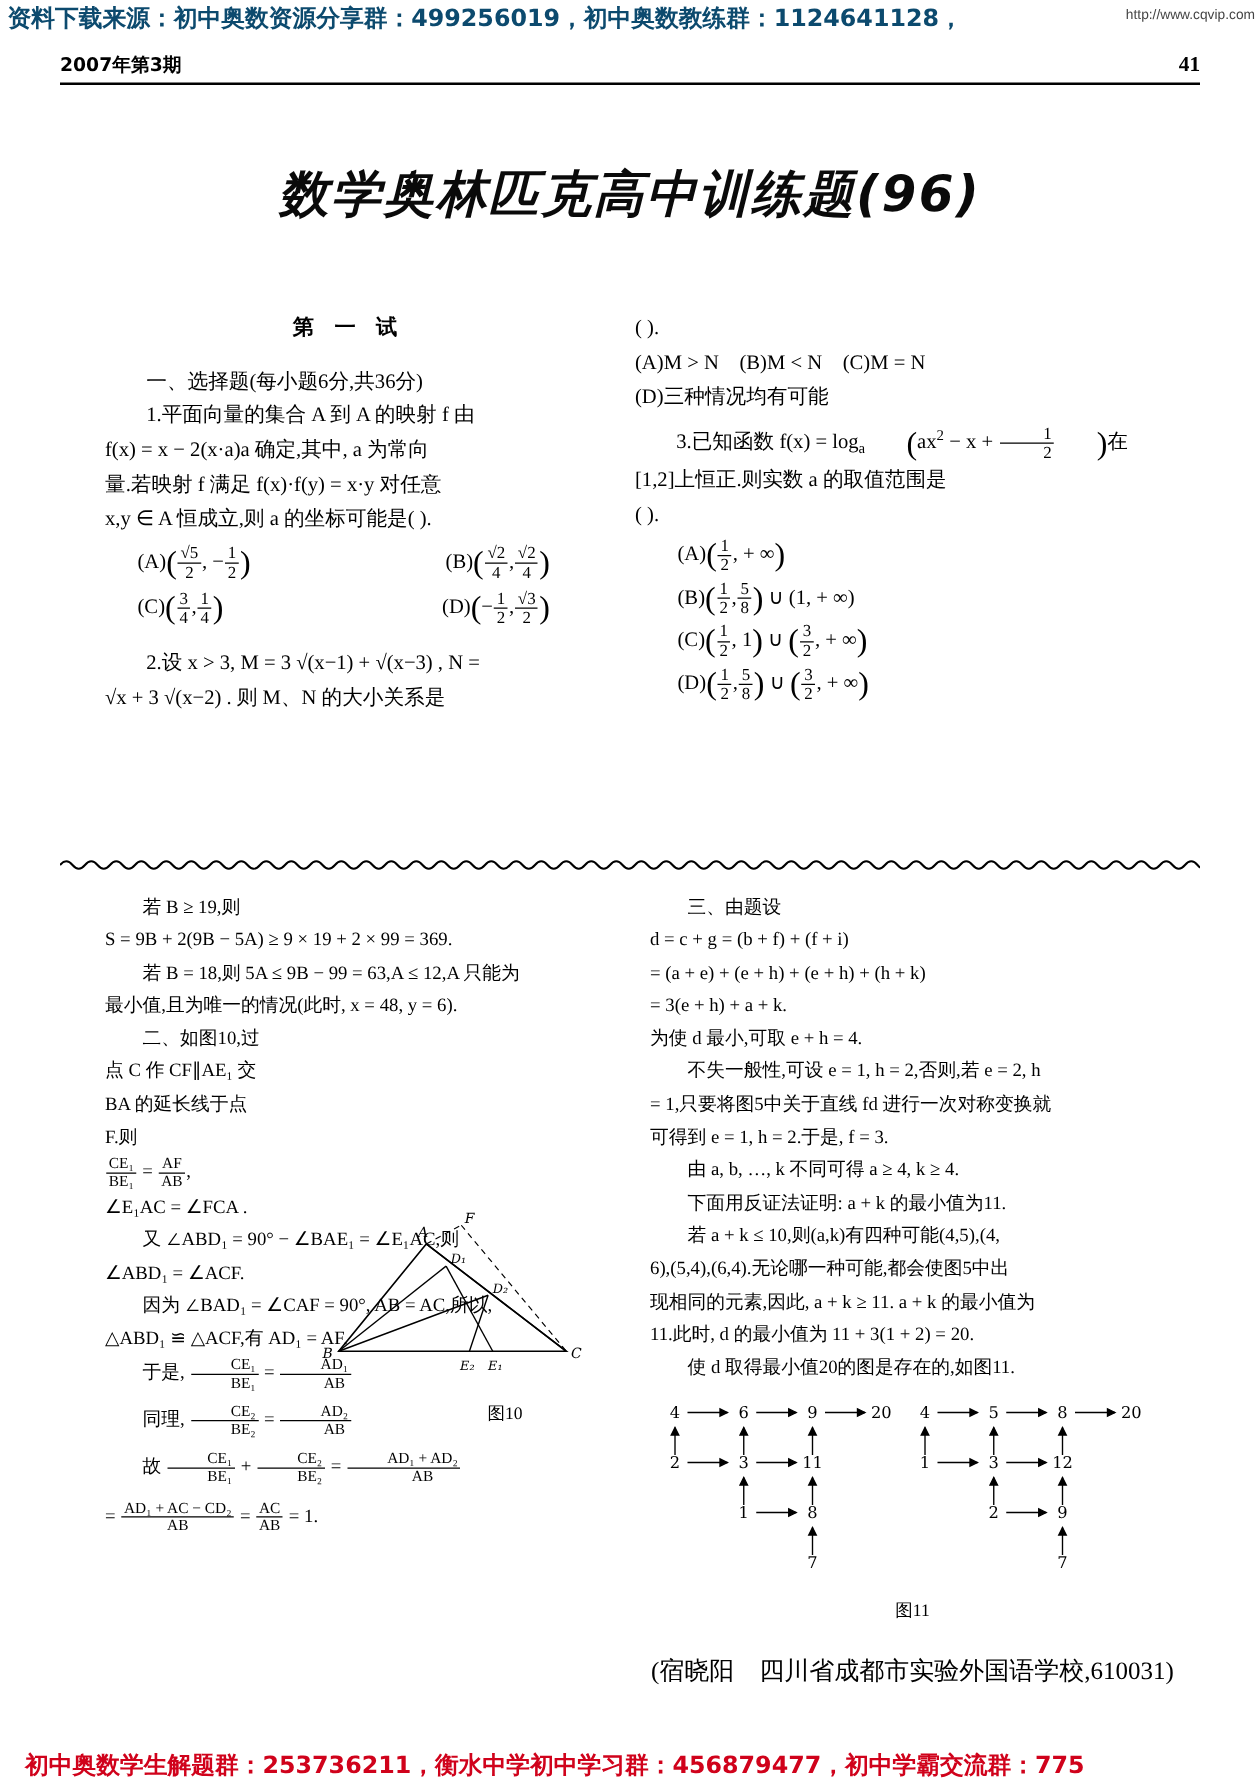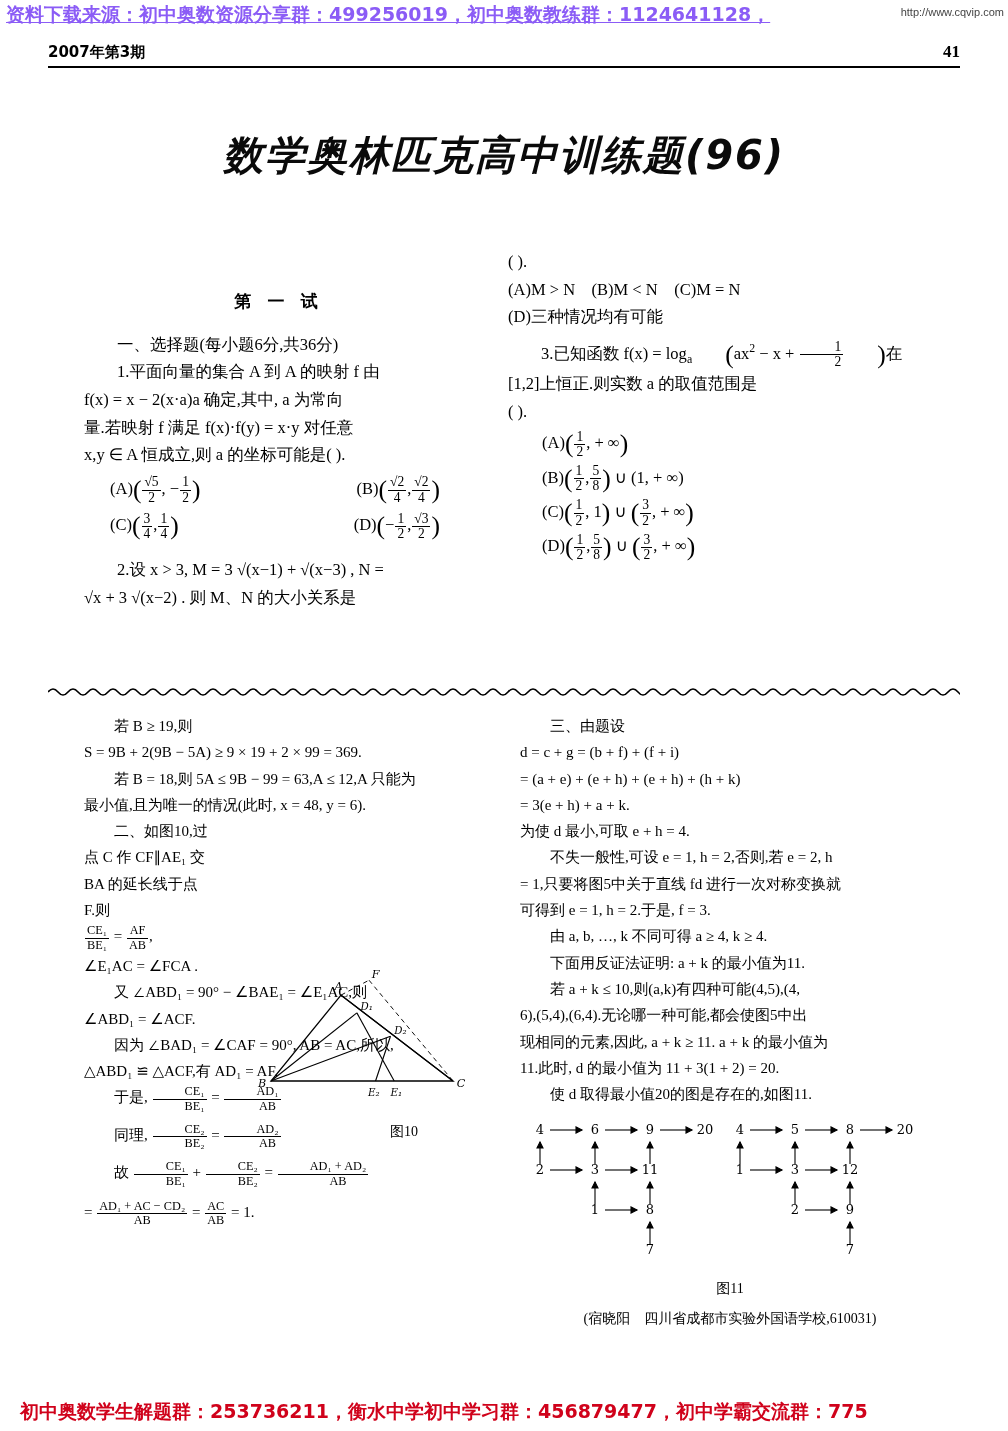--- a/index.html
+++ b/index.html
@@ -12,26 +12,25 @@
     overflow:hidden;
   }
   .page{position:relative;width:1008px;height:1431px;}
 
   
   .top-banner{
     position:absolute;left:0;top:2px;width:800px;
     font-family:"DejaVu Sans", sans-serif;
     font-weight:bold;
     font-size:19px;
-    color:#8b5cf6;
+    color:#0c4a6e;
     white-space:nowrap;
     letter-spacing:0px;
     padding-left:6px;
     box-sizing:border-box;
-    text-decoration:underline;
   }
   .top-url{
     position:absolute;right:4px;top:6px;
     font-family:"Liberation Sans", sans-serif;
     font-size:11px;color:#444;padding-left:10px;
   }
   .bottom-banner{
     position:absolute;left:0;bottom:6px;width:1008px;
     font-family:"DejaVu Sans", sans-serif;
     font-weight:bold;
@@ -63,21 +62,21 @@
     font-size:40px;
     letter-spacing:2px;
     font-style:italic;
     color:#0a0a0a;
   }
 
   
   .colL{position:absolute;left:84px;top:248px;width:390px;font-size:16.5px;line-height:1.68;}
   .colR{position:absolute;left:508px;top:248px;width:420px;font-size:16.5px;line-height:1.68;}
 
-  .sec-title{text-align:center;font-weight:bold;font-size:17px;letter-spacing:6px;margin-bottom:14px;margin-top:40px;}
+  .sec-title{text-align:center;font-weight:bold;font-size:17px;letter-spacing:6px;margin-bottom:14px;}
   .ind{text-indent:2em;}
   .choices{display:flex;justify-content:space-between;margin:6px 0 2px 26px;width:330px;}
   .centerline{margin:4px 0 4px 34px;}
 
   
   .frac{display:inline-block;vertical-align:middle;text-align:center;font-size:0.82em;line-height:1.08;margin:0 1px;}
   .frac .num{display:block;border-bottom:1px solid #000;padding:0 2px;}
   .frac .den{display:block;padding:0 2px;}
   .paren{display:inline-block;font-size:1.55em;vertical-align:middle;line-height:0.8;font-family:"Liberation Serif",serif;}
   .sub{font-size:0.72em;vertical-align:sub;}
@@ -91,21 +90,21 @@
   
   .lcolL{position:absolute;left:84px;top:712px;width:400px;font-size:15px;line-height:1.62;}
   .lcolR{position:absolute;left:520px;top:712px;width:420px;font-size:15px;line-height:1.62;}
   .lcolL p,.lcolR p{margin:2px 0;}
 
   .figwrap{position:relative;}
   .figcap{text-align:center;font-size:14px;margin-top:2px;}
 
   .trifig{position:absolute;right:-10px;top:150px;width:250px;height:140px;}
   .arrfig{margin:10px auto 0 auto;width:400px;}
-  .credit{text-align:center;font-size:14px;margin-top:8px;}
+  .credit{text-align:center;font-size:20px;margin-top:20px;}
   .mathline{margin:3px 0 3px 18px;}
   .mathline2{margin:3px 0 3px 34px;}
 </style>
 </head>
 <body>
 
 <div class="page">
 
   <div class="top-banner">资料下载来源：初中奥数资源分享群：499256019，初中奥数教练群：1124641128，</div>
   <div class="top-url">http://www.cqvip.com</div>

